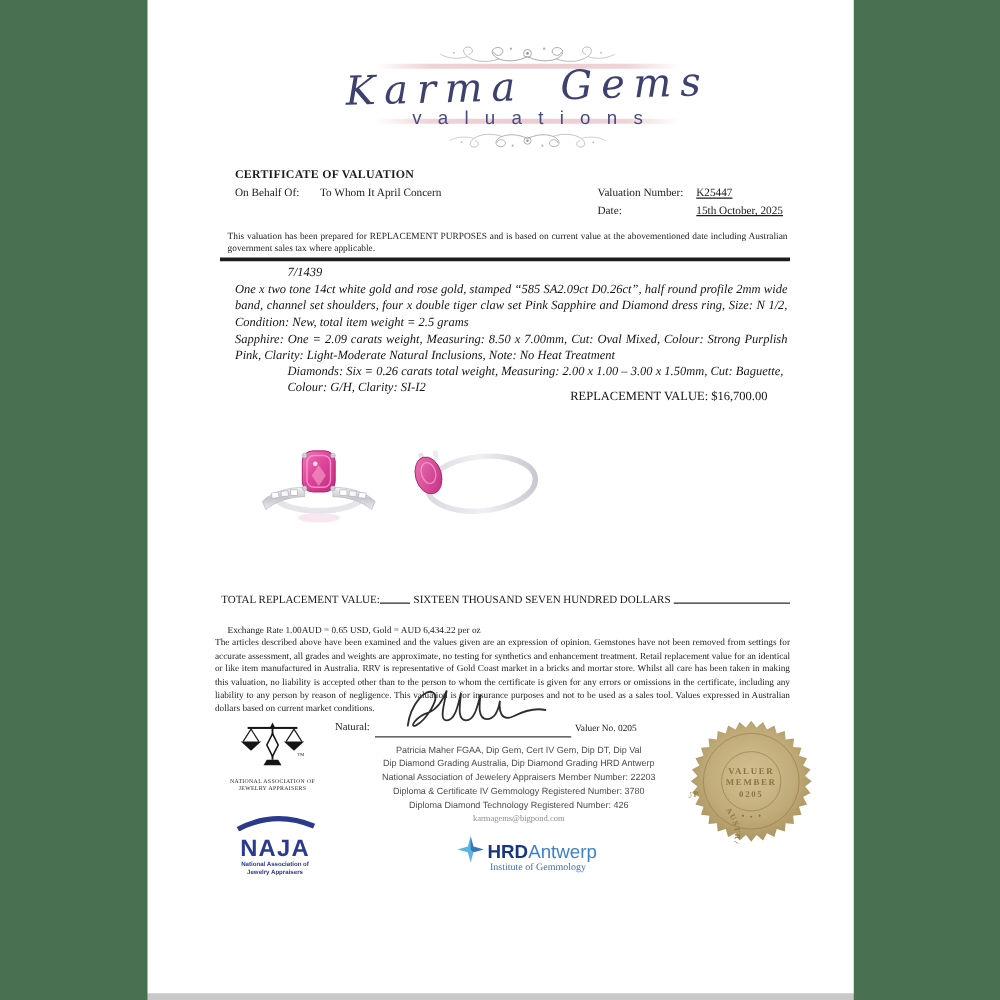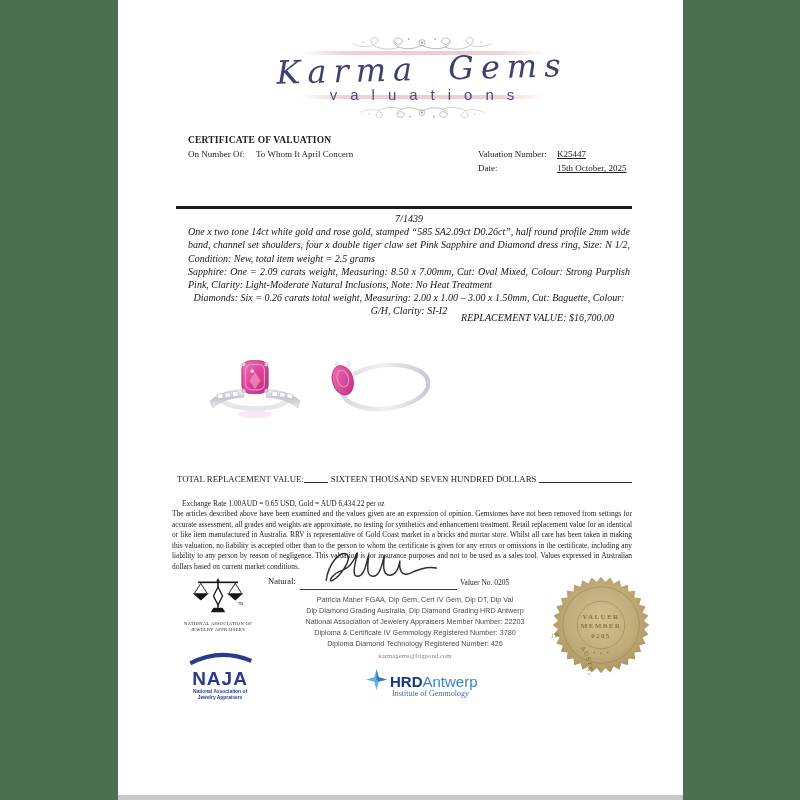--- a/index.html
+++ b/index.html
@@ -23,23 +23,23 @@
   .behalf-value{position:absolute;left:138px;top:149px;font-size:9px;color:#1c1c1c;}
   .meta-label{position:absolute;left:360px;font-size:9px;color:#1c1c1c;}
   .meta-value{position:absolute;left:439px;font-size:9px;color:#1c1c1c;text-decoration:underline;}
   .purpose{position:absolute;left:64px;top:184px;width:448px;font-size:7.5px;line-height:9.6px;
     text-align:justify;color:#222;margin:0;}
   .rule{position:absolute;left:58px;top:206px;width:456px;height:2.6px;background:#1d1d1d;}
   
   .item{position:absolute;left:70px;top:212px;width:442px;font-size:10px;font-style:italic;
     line-height:13.2px;color:#141414;}
   .item p{margin:0;text-align:justify;}
-  .item p.noj{text-align:center;}
+  .item p.noj{text-align:left;margin-left:42px;}
   .repl-value{position:absolute;left:70px;top:312px;width:426px;text-align:right;
-    font-size:10px;font-style:italic;color:#141414;}
+    font-size:10px;color:#141414;}
   
   .total-row{position:absolute;left:59px;top:474px;width:455px;display:flex;align-items:flex-end;
     font-size:8.8px;color:#1a1a1a;}
   .total-row .lbl{white-space:nowrap;}
   .total-row .u{border-bottom:1px solid #2a2a2a;height:8px;margin-bottom:1px;}
   .total-row .gap{width:24px;}
   .total-row .words{white-space:nowrap;padding:0 3px;}
   .total-row .tail{flex:1;}
   
   .exchange{position:absolute;left:64px;top:499px;width:460px;font-size:7.4px;color:#222;margin:0;}
@@ -111,26 +111,27 @@
           <circle cx="57" cy="20" r="1.2" fill="#bbbbbb"></circle>
         </g>
       </defs>
       <use href="#fl-b"></use>
       <use href="#fl-b" transform="translate(300,0) scale(-1,1)"></use>
       <circle cx="150" cy="18" r="5" fill="none" stroke="#9a9a9a" stroke-width="1.1"></circle>
       <circle cx="150" cy="18" r="1.8" fill="#9a9a9a"></circle>
     </svg>
 
     <div class="cert-title">CERTIFICATE OF VALUATION</div>
-    <div class="behalf-label">On Number Of:</div>
+    <div class="behalf-label">On Behalf Of:</div>
     <div class="behalf-value">To Whom It April Concern</div>
     <div class="meta-label" style="top:149px;">Valuation Number:</div>
     <div class="meta-value" style="top:149px;">K25447</div>
     <div class="meta-label" style="top:163px;">Date:</div>
     <div class="meta-value" style="top:163px;">15th October, 2025</div>
+    <p class="purpose">This valuation has been prepared for REPLACEMENT PURPOSES and is based on current value at the abovementioned date including Australian government sales tax where applicable.</p>
     <div class="rule"></div>
 
     <div class="item">
       <p class="noj">7/1439</p>
       <p>One x two tone 14ct white gold and rose gold, stamped “585 SA2.09ct D0.26ct”, half round profile 2mm wide band, channel set shoulders, four x double tiger claw set Pink Sapphire and Diamond dress ring, Size: N 1/2, Condition: New, total item weight = 2.5 grams</p>
       <p>Sapphire: One = 2.09 carats weight, Measuring: 8.50 x 7.00mm, Cut: Oval Mixed, Colour: Strong Purplish Pink, Clarity: Light-Moderate Natural Inclusions, Note: No Heat Treatment</p>
       <p class="noj">Diamonds: Six = 0.26 carats total weight, Measuring: 2.00 x 1.00 – 3.00 x 1.50mm, Cut: Baguette, Colour: G/H, Clarity: SI-I2</p>
     </div>
     <div class="repl-value">REPLACEMENT VALUE: $16,700.00</div>
 

